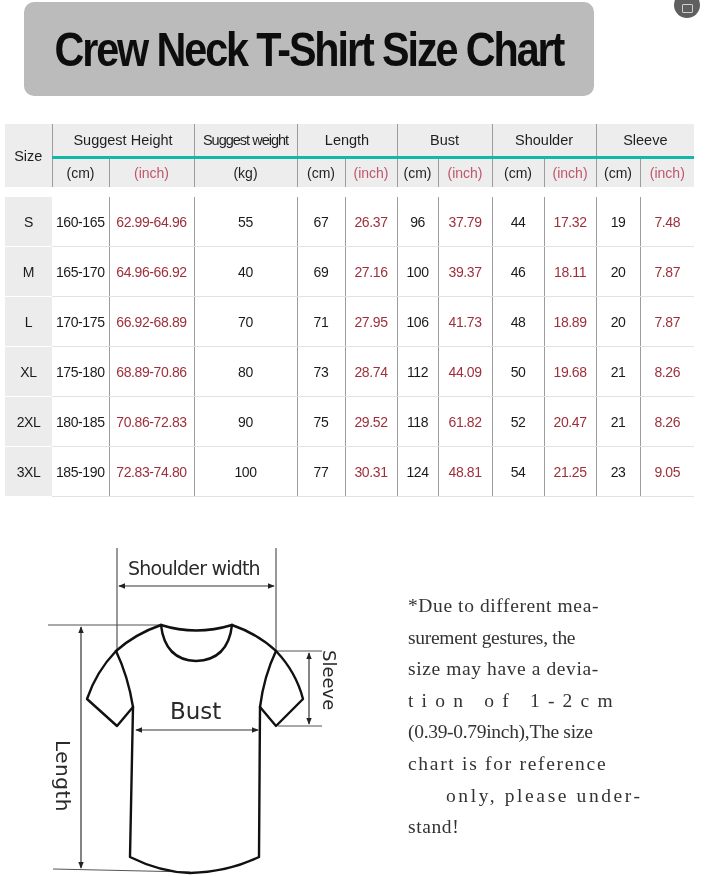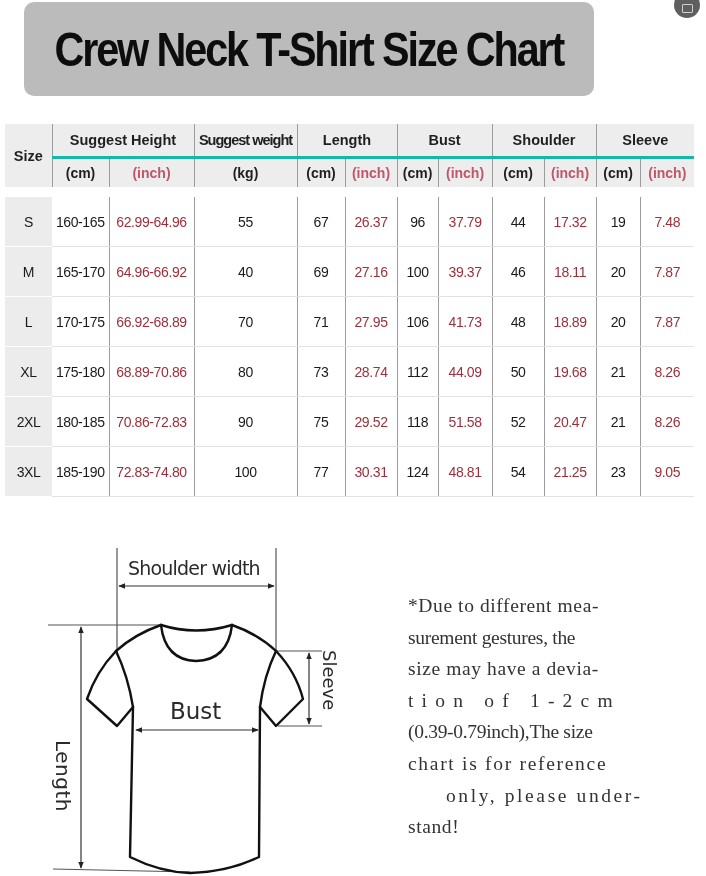--- a/index.html
+++ b/index.html
@@ -24,21 +24,21 @@
   .corner-icon i { display:block; width: 9px; height: 7px; border: 1.5px solid #cfcfcf; border-radius: 1px; margin-top: 7px; }
 
   table.size-table {
     position: absolute; left: 5px; top: 124px; width: 689px;
     border-collapse: collapse; table-layout: fixed;
     font-family: "Liberation Sans", "DejaVu Sans", sans-serif;
   }
   .size-table th, .size-table td {
     text-align: center; padding: 0; white-space: nowrap; overflow: hidden;
   }
-  .size-table thead th { background: #ededee; font-weight: bold; color: #1f1f1f; }
+  .size-table thead th { background: #ededee; font-weight: normal; color: #1f1f1f; }
   .size-table thead tr.h1 th { height: 32px; font-size: 14.5px; }
   .size-table thead tr.h2 th { height: 28px; font-size: 14px; border-top: 3px solid #14b8a6; }
   .size-table thead th.size-h { font-size: 14.5px; border-top: none; }
   .size-table .vl { border-left: 1px solid #9c9c9c; }
   .size-table .inch { color: #c0566a; }
   .size-table td.red { color: #9e2f3a; }
   .size-table td { height: 49px; font-size: 14px; color: #1a1a1a; border-bottom: 1px solid #e2e2e2; letter-spacing: -0.4px; }
   .size-table td.size-cell { background: #ececec; font-size: 14px; border-bottom: 1px solid #ffffff; }
   .size-table tbody tr:first-child td { border-top: 10px solid #ffffff; }
   .size-table tbody tr:first-child td.size-cell { border-top: 10px solid #ffffff; }
@@ -170,21 +170,21 @@
     <td class="vl red">8.26</td>
   </tr>
       <tr>
     <td class="size-cell">2XL</td>
     <td>180-185</td>
     <td class="vl red">70.86-72.83</td>
     <td class="vl">90</td>
     <td class="vl">75</td>
     <td class="vl red">29.52</td>
     <td class="vl">118</td>
-    <td class="vl red">51.58</td>
+    <td class="vl red">61.82</td>
     <td class="vl">52</td>
     <td class="vl red">20.47</td>
     <td class="vl">21</td>
     <td class="vl red">8.26</td>
   </tr>
       <tr>
     <td class="size-cell">3XL</td>
     <td>185-190</td>
     <td class="vl red">72.83-74.80</td>
     <td class="vl">100</td>

